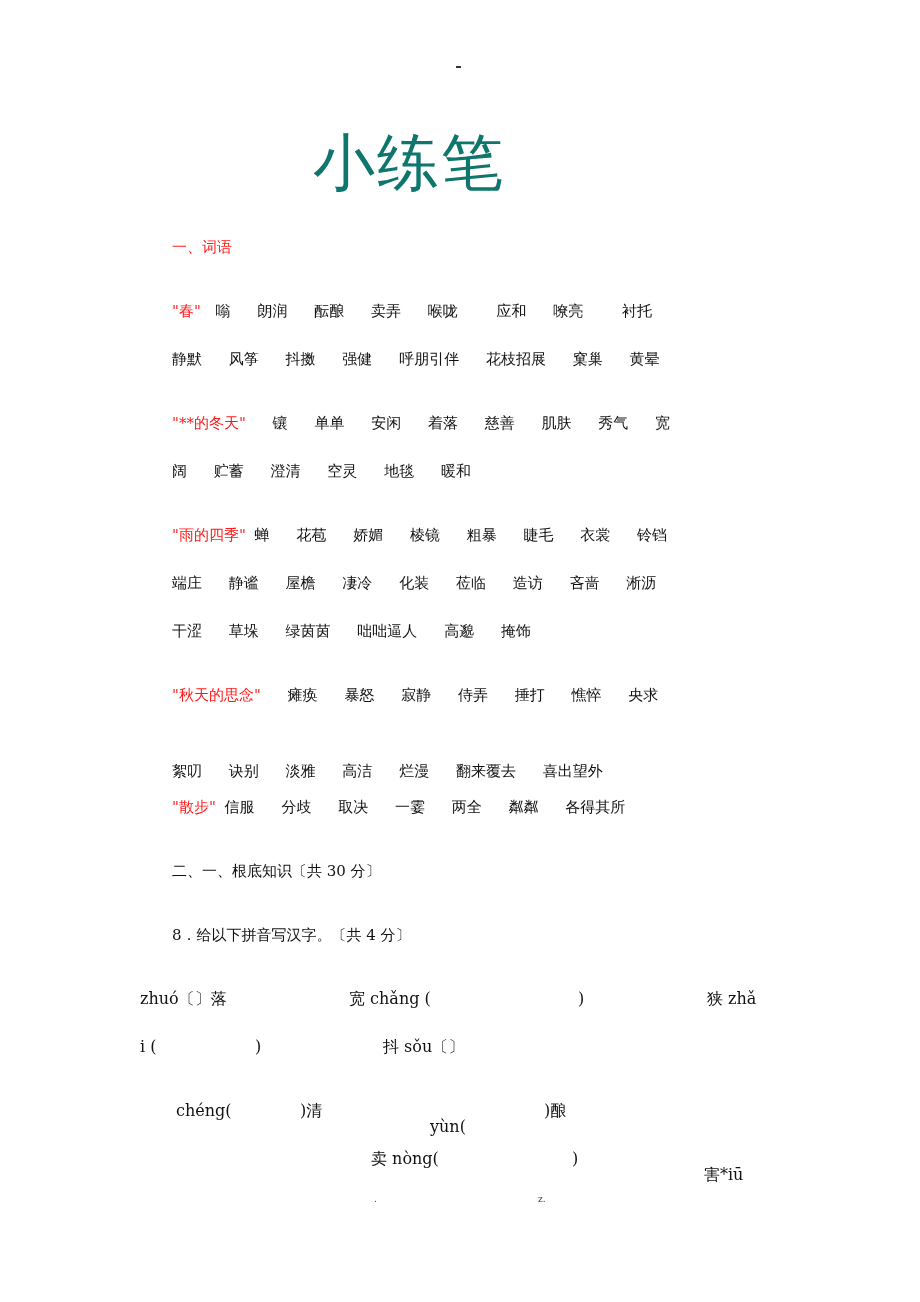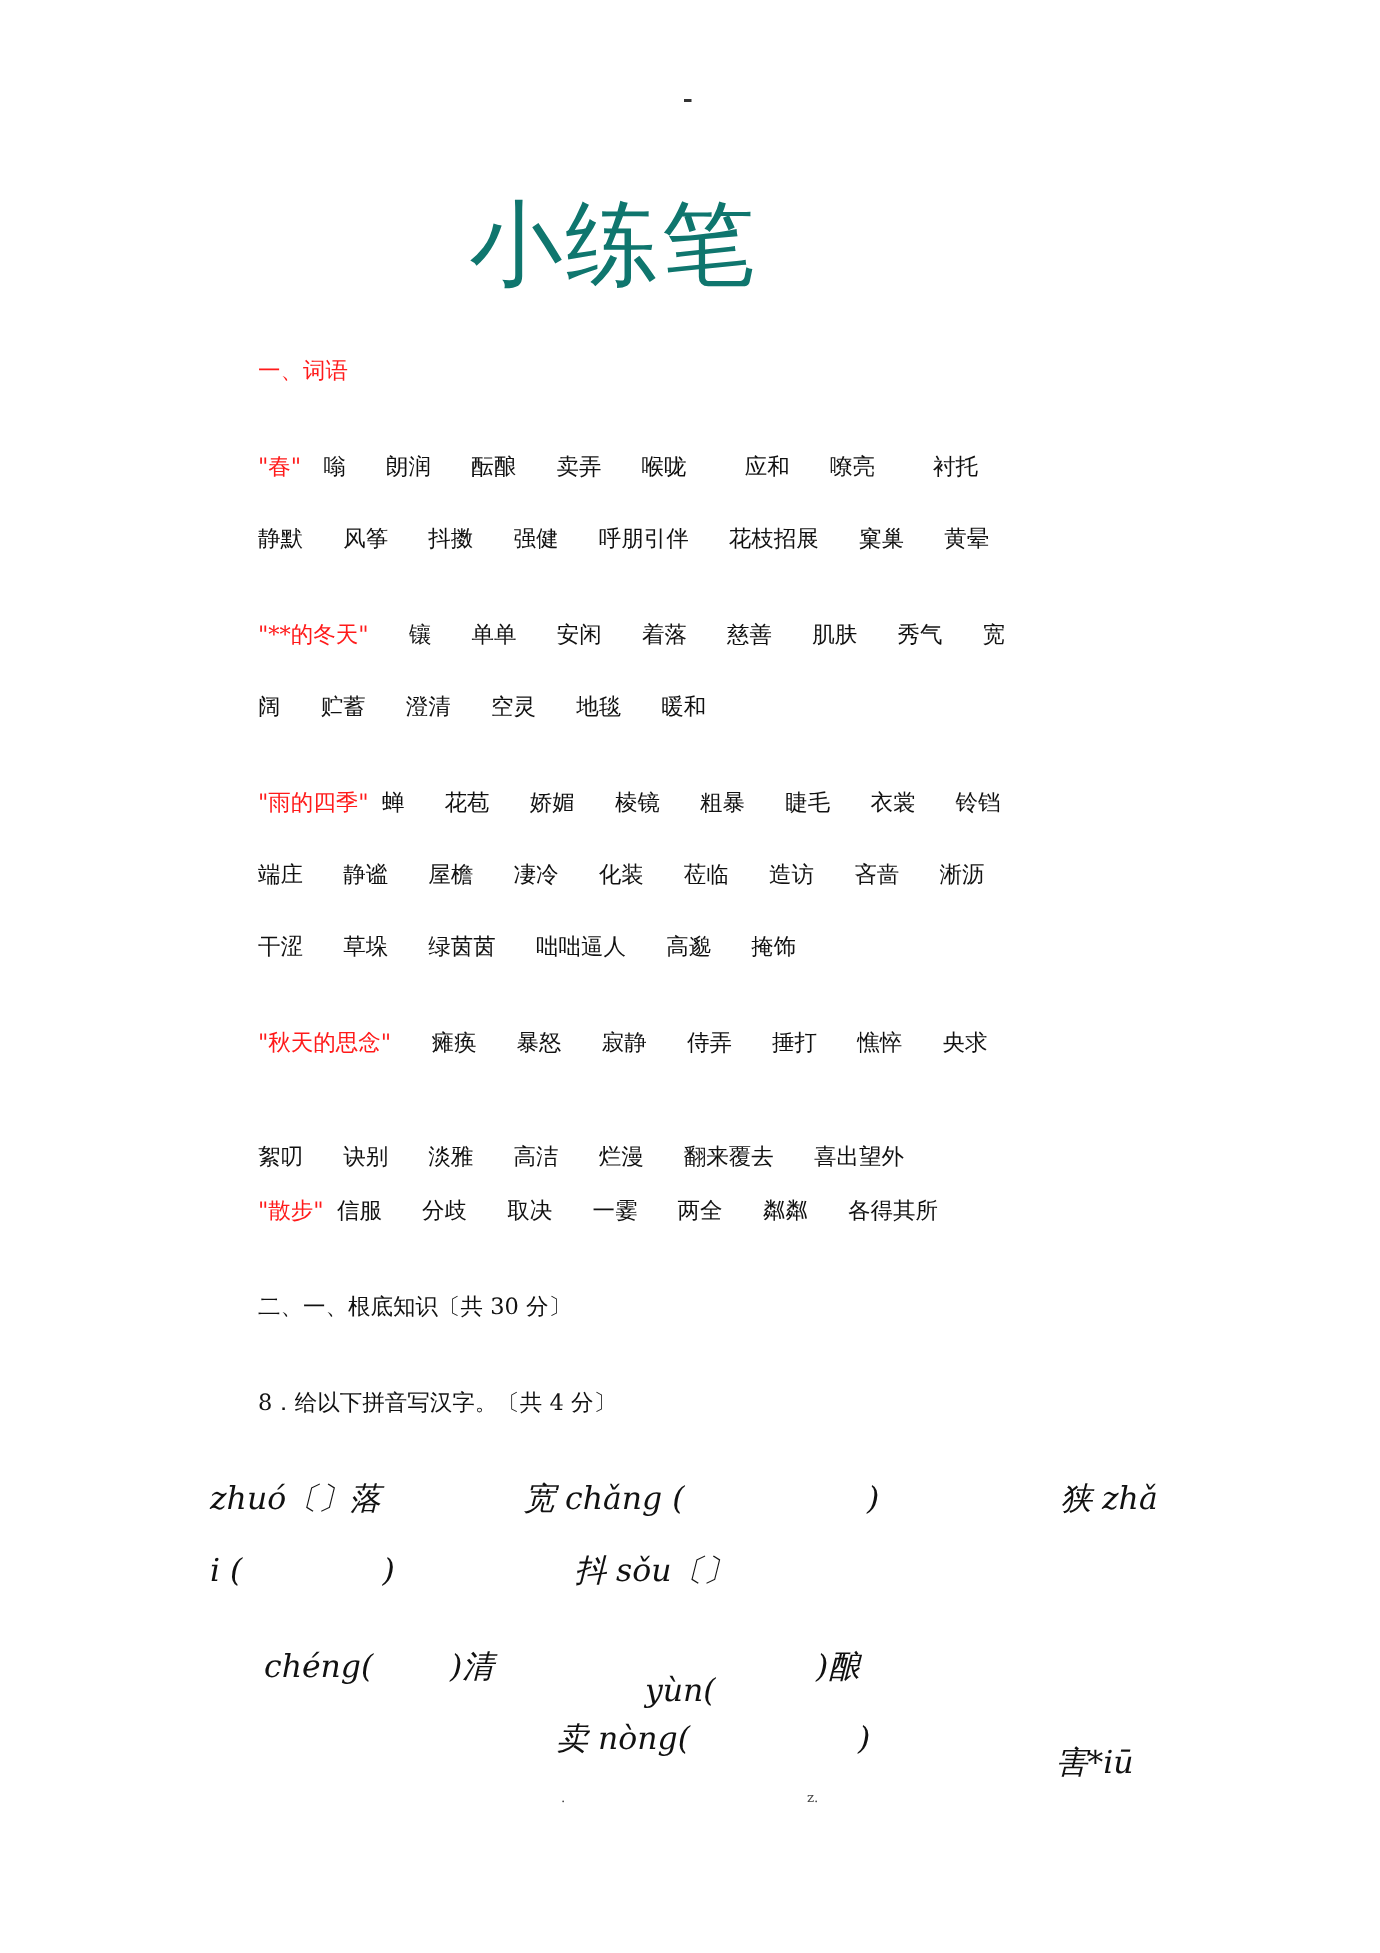--- a/index.html
+++ b/index.html
@@ -17,21 +17,21 @@
       font-size: 62px; line-height: 90px; letter-spacing: 2px; color: #0f766e;
     }
     .line {
       position: absolute; left: 140px; white-space: nowrap;
       font-size: 15px; line-height: 30px; margin-left: 32px;
     }
     .red { color: #ff1a1a; }
     .w { display: inline-block; margin-right: 22px; }
     .w:last-child { margin-right: 0; }
     .lbl { display: inline-block; margin-right: 10px; }
-    .abs { position: absolute; white-space: nowrap; font-size: 21px; line-height: 30px; font-style: italic; }
+    .abs { position: absolute; white-space: nowrap; font-size: 16px; line-height: 30px; }
     .footer-mark { position: absolute; font-size: 9px; color: #444; }
   </style>
 </head>
 <body>
 
 <div class="page-marker"></div>
 
 <div class="title">小练笔</div>
 
 <div class="line red" style="top:232px;">一、词语</div>

